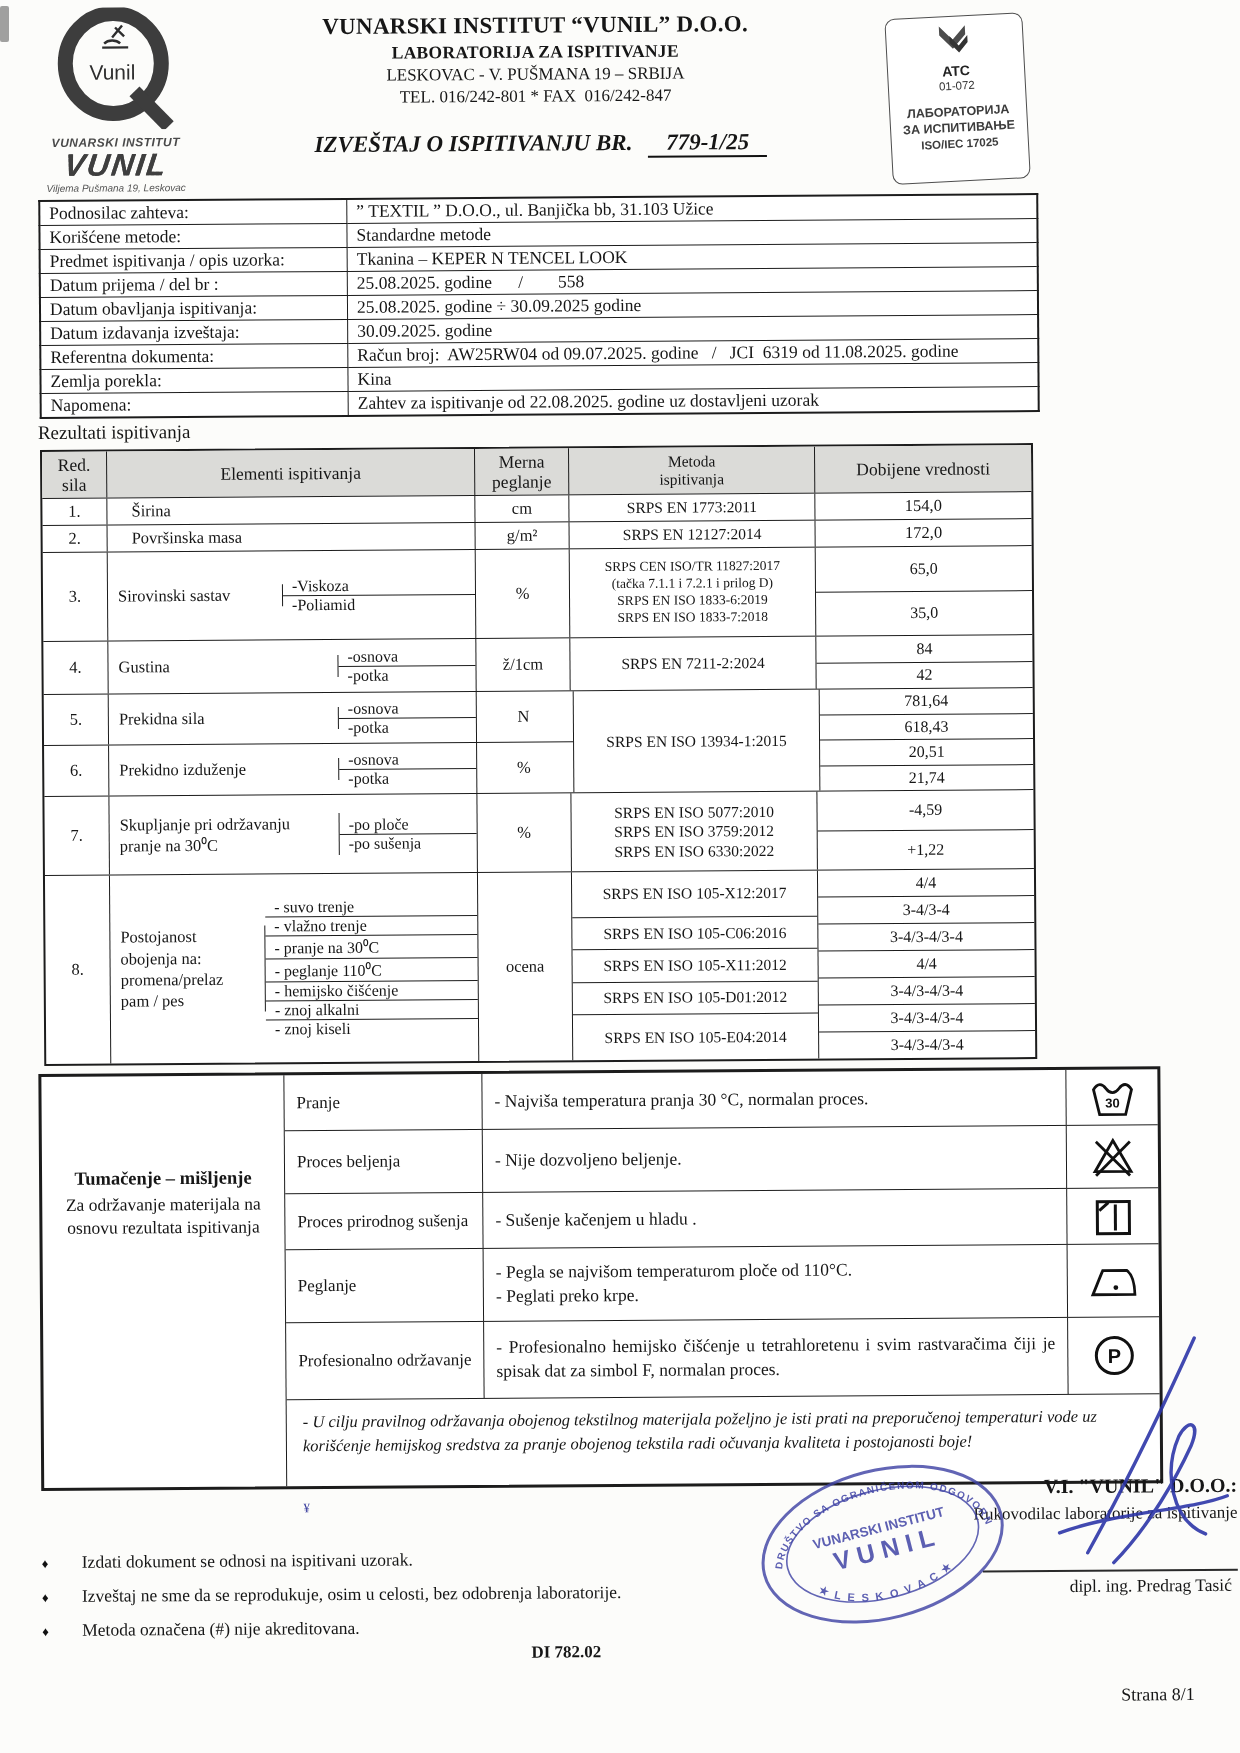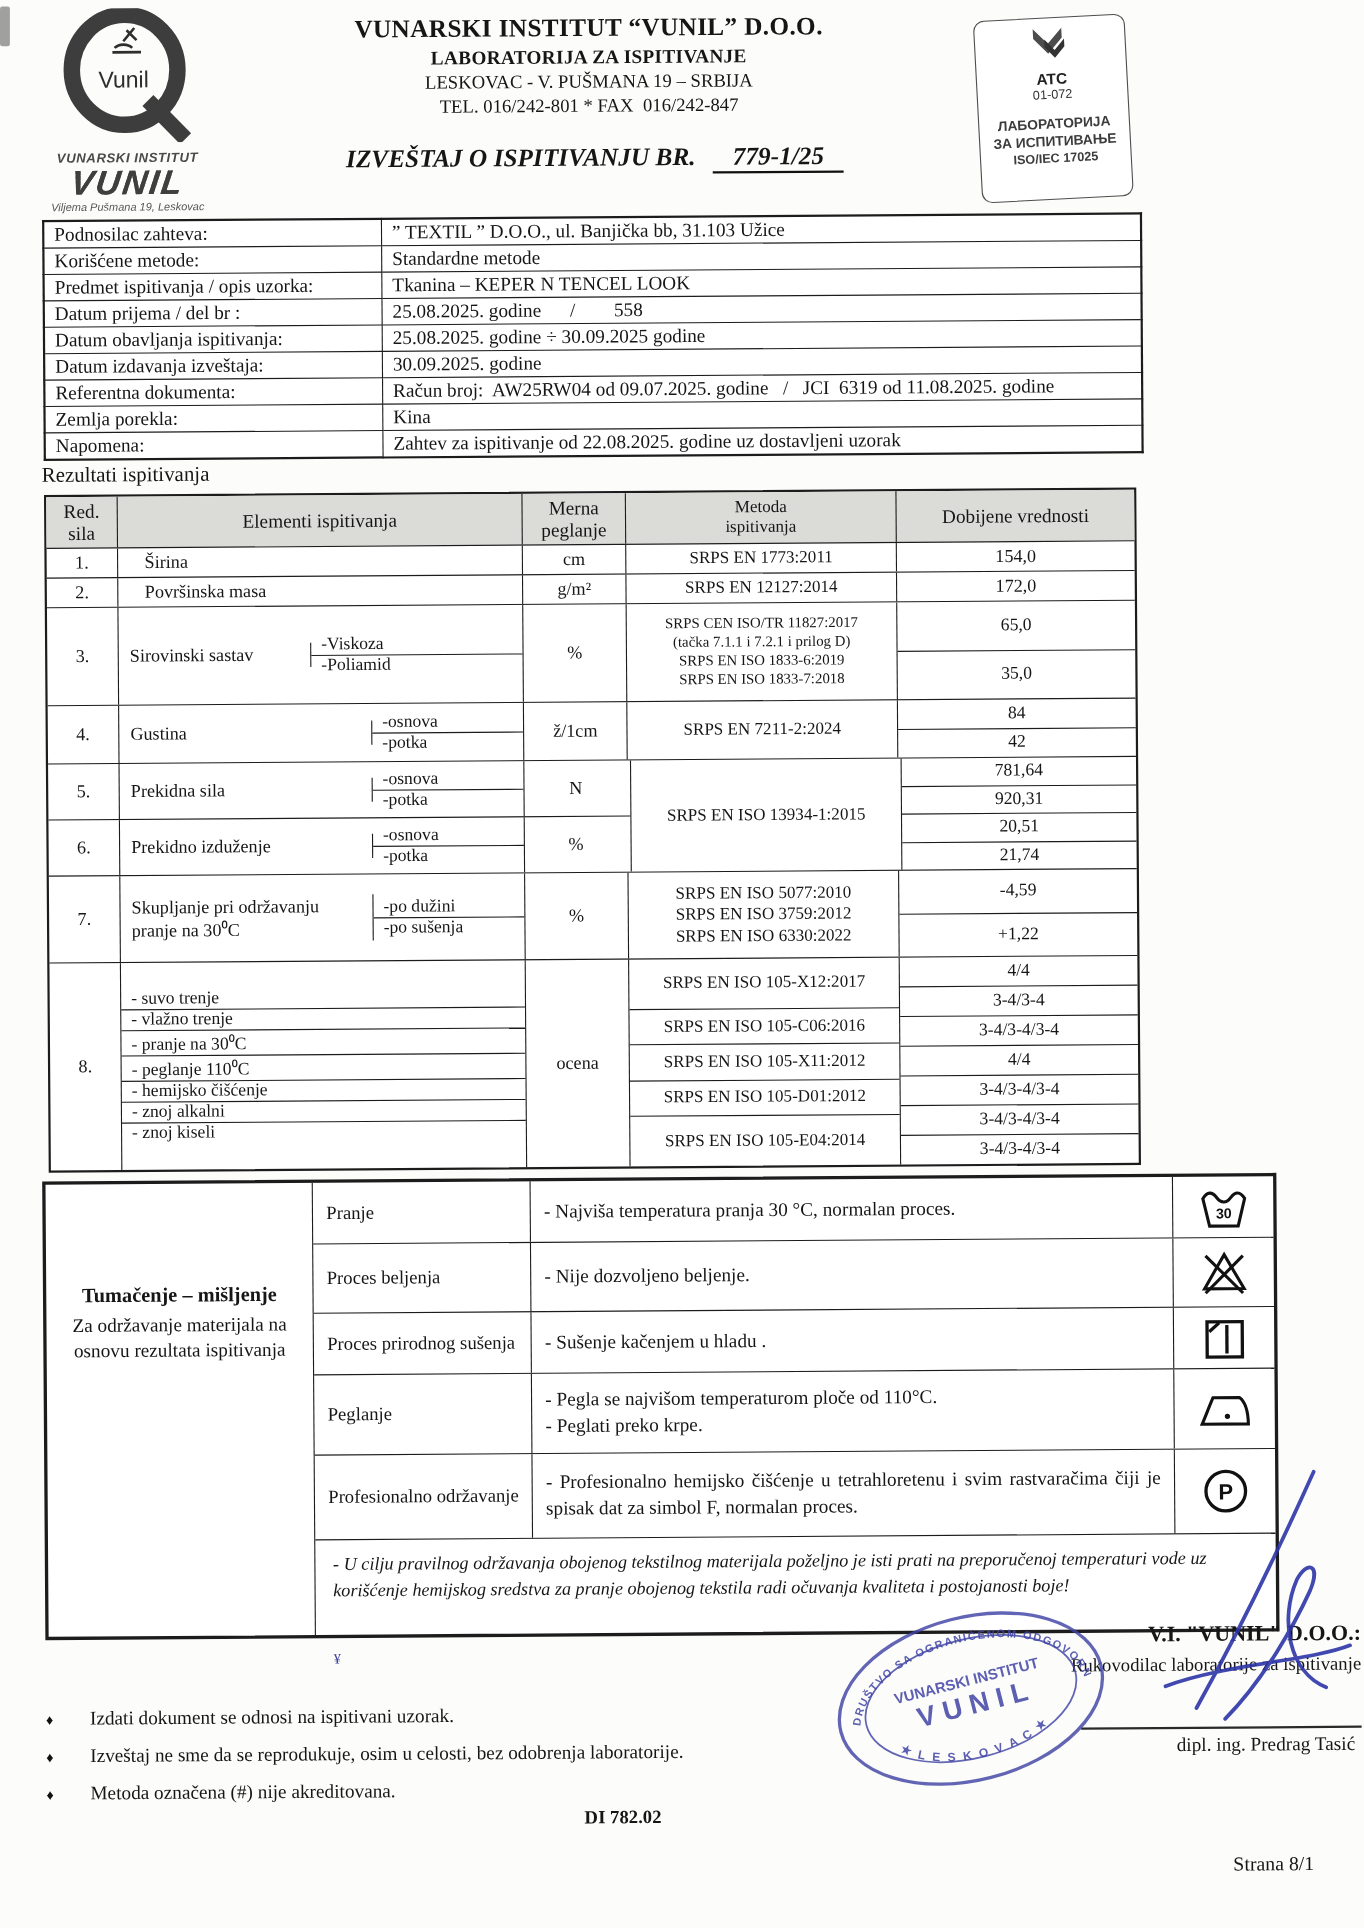--- a/index.html
+++ b/index.html
@@ -280,52 +280,56 @@
               <div class="sub">-potka</div>
             </div>
           </div>
           <div class="cell c-unit">%</div>
         </div>
       </div>
       <div class="cell c-method">SRPS EN ISO 13934-1:2015</div>
       <div class="cell c-val">
         <div class="vals">
           <div class="v">781,64</div>
-          <div class="v">920,31</div>
+          <div class="v">618,43</div>
           <div class="v">20,51</div>
           <div class="v">21,74</div>
         </div>
       </div>
     </div>
 
     <div class="rr h-r7">
       <div class="cell nb c-num">7.</div>
       <div class="cell c-elem wrap">
         <div class="en w230">Skupljanje pri održavanju
 pranje na 30⁰C</div>
         <div class="es">
-          <div class="sub">-po dužini</div>
+          <div class="sub">-po ploče</div>
           <div class="sub">-po sušenja</div>
         </div>
       </div>
       <div class="cell c-unit">%</div>
       <div class="cell c-method">SRPS EN ISO 5077:2010
 SRPS EN ISO 3759:2012
 SRPS EN ISO 6330:2022</div>
       <div class="cell c-val">
         <div class="vals">
           <div class="v">-4,59</div>
           <div class="v">+1,22</div>
         </div>
       </div>
     </div>
 
     <div class="rr h-r8">
       <div class="cell nb c-num">8.</div>
       <div class="cell c-elem wrap">
+        <div class="en w155">Postojanost
+obojenja na:
+promena/prelaz
+pam / pes</div>
         <div class="es">
           <div class="sub">- suvo trenje</div>
           <div class="sub">- vlažno trenje</div>
           <div class="sub">- pranje na 30⁰C</div>
           <div class="sub">- peglanje 110⁰C</div>
           <div class="sub">- hemijsko čišćenje</div>
           <div class="sub">- znoj alkalni</div>
           <div class="sub">- znoj  kiseli</div>
         </div>
       </div>

